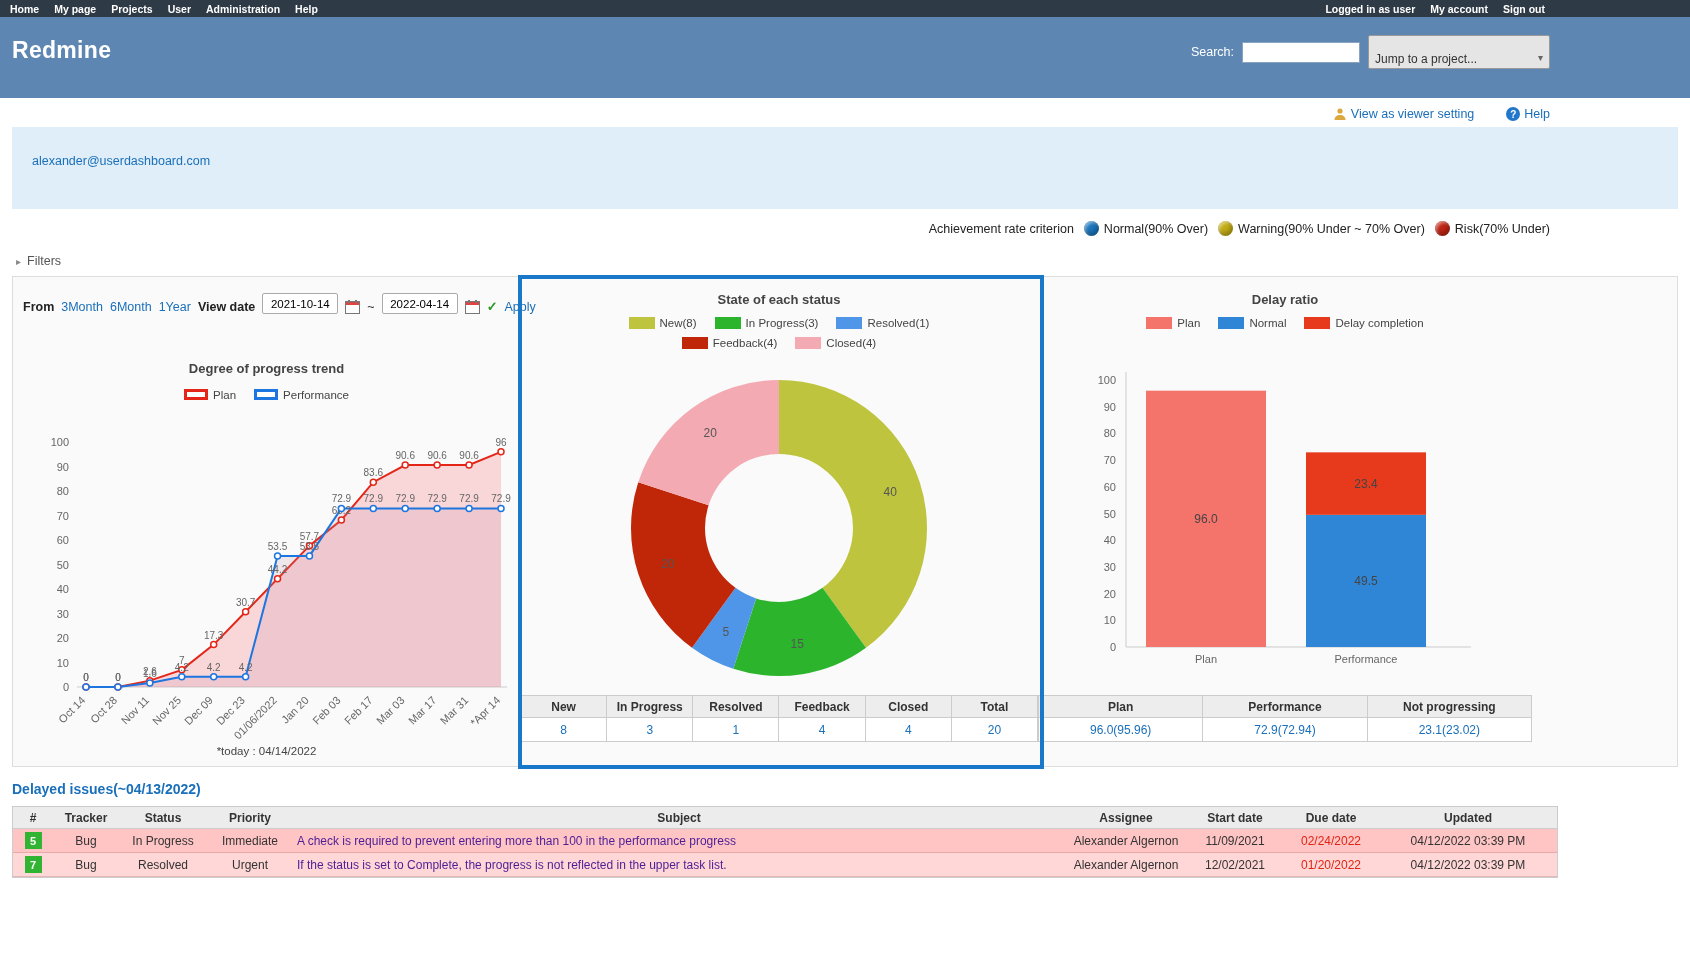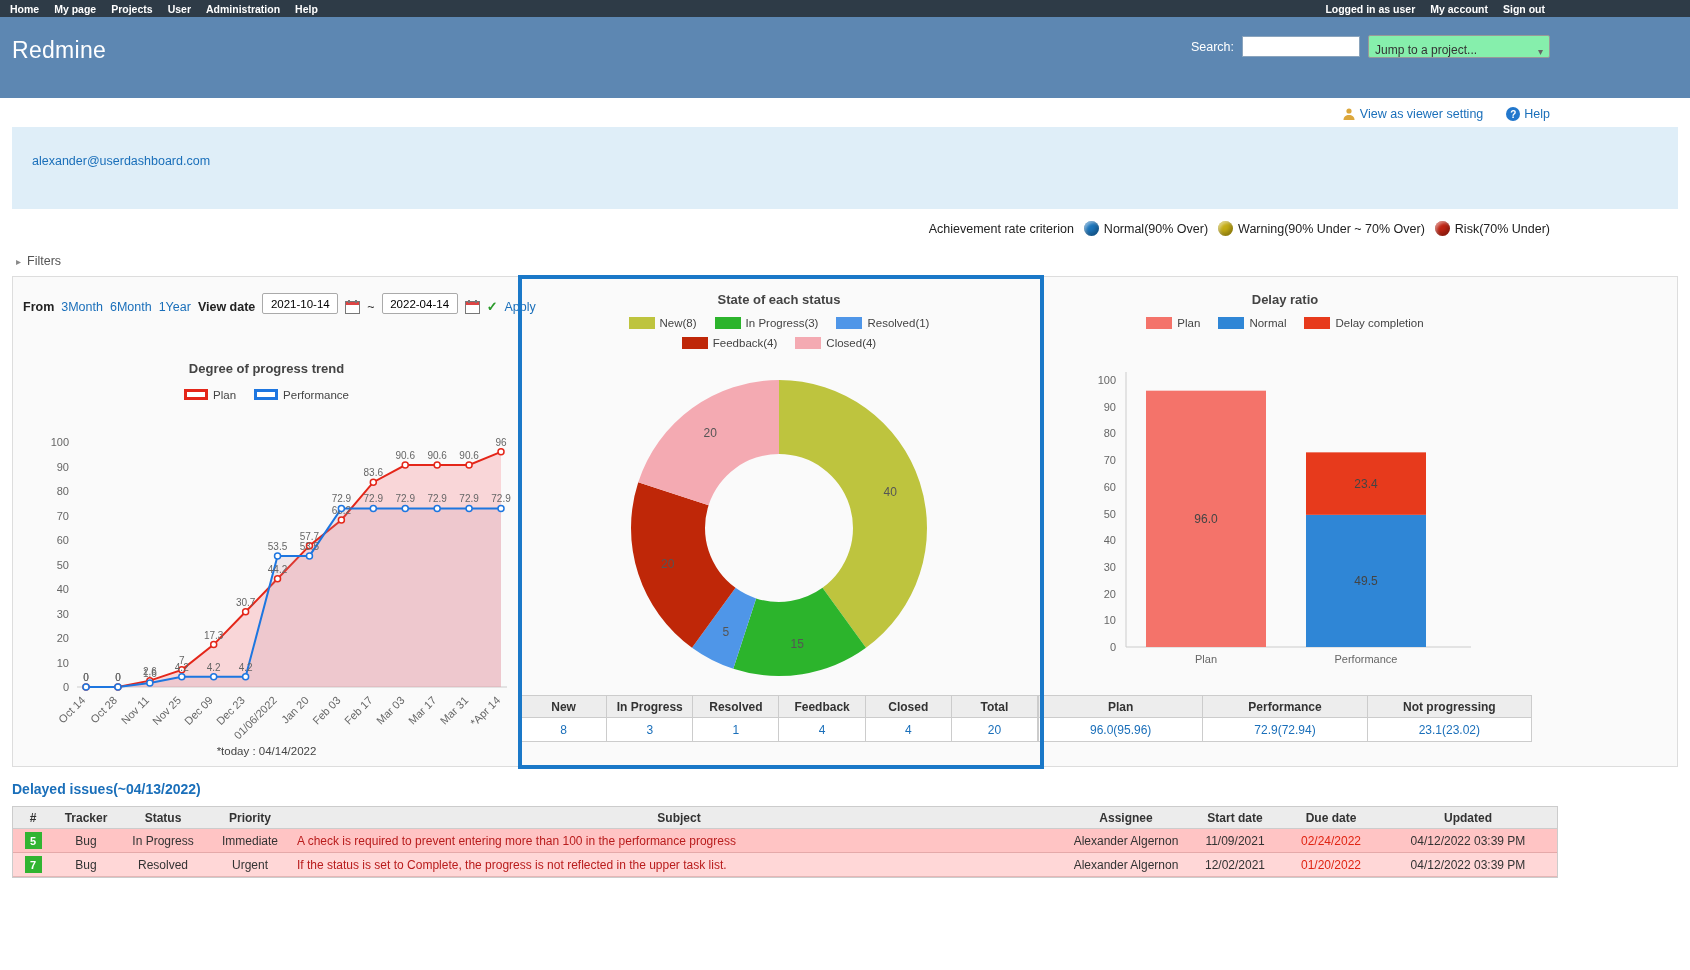--- a/index.html
+++ b/index.html
@@ -8,29 +8,29 @@
   a{color:#1a6fba;text-decoration:none;cursor:pointer}
 
   
   .topbar{height:17px;background:#2e3b47;display:flex;justify-content:space-between;align-items:center;padding:0 10px;font-size:10.5px;font-weight:bold}
   .topbar a{color:#fff}
   .topbar-left{display:flex;gap:15px}
   .topbar-right{display:flex;gap:15px;color:#fff;padding-right:135px}
 
   
   .header{height:81px;background:#5d87b2;position:relative}
-  .app-title{position:absolute;left:12px;top:20px;font-size:23px;font-weight:normal;color:#fff;letter-spacing:.3px}
+  .app-title{position:absolute;left:12px;top:20px;font-size:23px;font-weight:bold;color:#fff;letter-spacing:.3px}
   .header-controls{position:absolute;top:18px;right:140px;display:flex;align-items:center;gap:8px}
   .search-label{color:#fff;font-size:12.5px}
   .search-input{width:118px;height:21px;border:1px solid #8aa4bd;background:#fff;font-family:inherit;padding:0 4px}
-  .project-select{width:182px;height:23px;background:#86efac;border:1px solid #999;border-radius:2px;display:flex;align-items:flex-end;justify-content:space-between;padding:0 6px;font-size:12px;color:#333;cursor:pointer}
+  .project-select{width:182px;height:23px;background:#e5e5e5;border:1px solid #999;border-radius:2px;display:flex;align-items:flex-start;justify-content:space-between;padding:16px 6px;font-size:12px;color:#333;cursor:pointer}
   .caret{color:#666;font-size:10px}
 
   
-  .quick-links{display:flex;justify-content:flex-end;gap:23px;align-items:center;padding:9px 140px 6px 0;font-size:12.5px}
+  .quick-links{display:flex;justify-content:flex-end;gap:32px;align-items:center;padding:9px 140px 6px 0;font-size:12.5px}
   .qlink{display:flex;align-items:center;gap:4px}
   .help-icon{width:14px;height:14px;border-radius:50%;background:#2277cc;color:#fff;font-size:10px;font-weight:bold;display:inline-flex;align-items:center;justify-content:center}
 
   
   .user-panel{margin:0 12px;background:#dfeef8;position:relative;padding:17px 20px;height:82px}
   .user-name{font-size:20px;font-weight:bold;color:#444}
   .user-name .basic{color:#1a6fba}
   .user-email{display:inline-block;margin-top:10px;font-size:12.5px}
   .overall{position:absolute;top:9px;right:172px;width:122px;text-align:center}
   .overall-label{font-weight:bold;font-size:12.5px;line-height:1.25;color:#222}
@@ -86,21 +86,21 @@
   .highlight-box{position:absolute;left:505px;top:-2px;width:526px;height:494px;border:4px solid #1a78c8;pointer-events:none;z-index:5}
 
   
   .issues-section{margin:14px 132px 16px 12px}
   .issues-title{font-size:14px;font-weight:bold;margin-bottom:9px;color:#1a6fba}
   .issues-table{display:grid;grid-template-columns:40px 66px 88px 86px 1fr 122px 96px 96px 178px;border:1px solid #ccc;font-size:12px}
   .issues-table>div{height:24px;display:flex;align-items:center;justify-content:center;padding:0 4px;border-bottom:1px solid rgba(180,120,120,.35)}
   .ih{background:#ececec;font-weight:bold;height:22px !important;border-bottom:1px solid #ccc !important;color:#333}
   .row-a{background:#ffc4c4}
   .row-b{background:#ffd7d7}
-  .cell-subject{justify-content:flex-start !important;color:#b91c1c}
+  .cell-subject{justify-content:flex-start !important;color:#4c1d95}
   .cell-due{color:#e02412}
   .badge{width:17px;height:17px;color:#fff;font-size:11px;font-weight:bold;display:flex;align-items:center;justify-content:center}
 </style>
 </head>
 <body>
 
 <div class="topbar">
   <div class="topbar-left">
     <a>Home</a>
     <a>My page</a>

